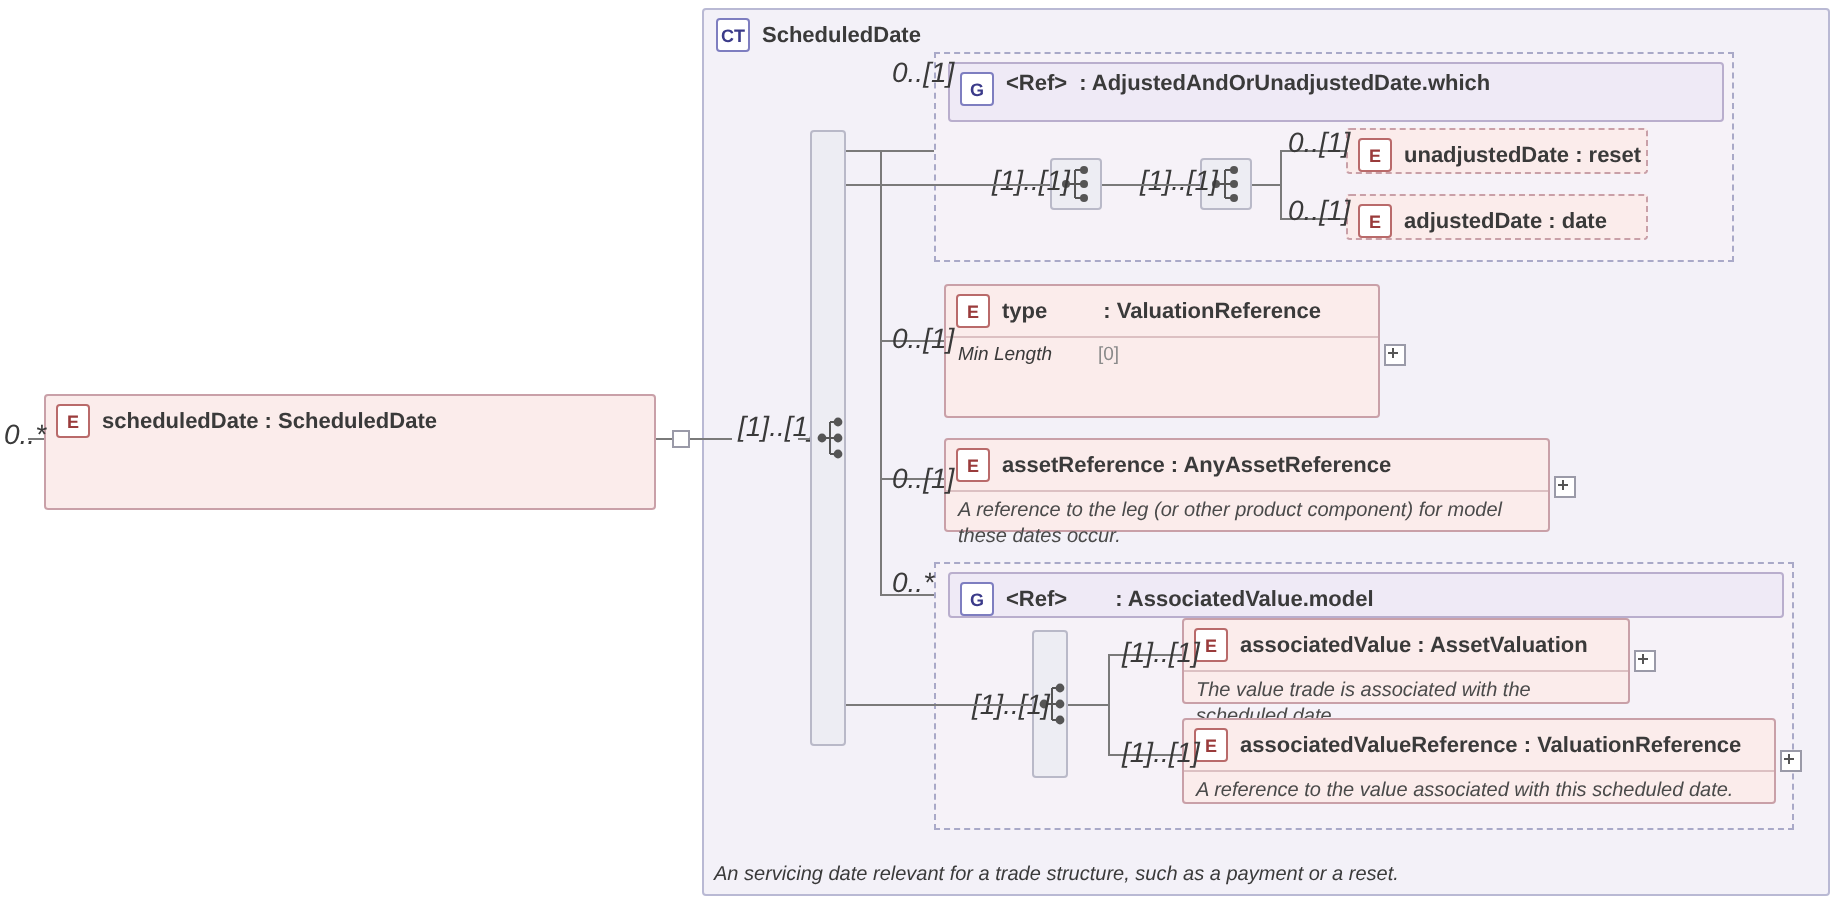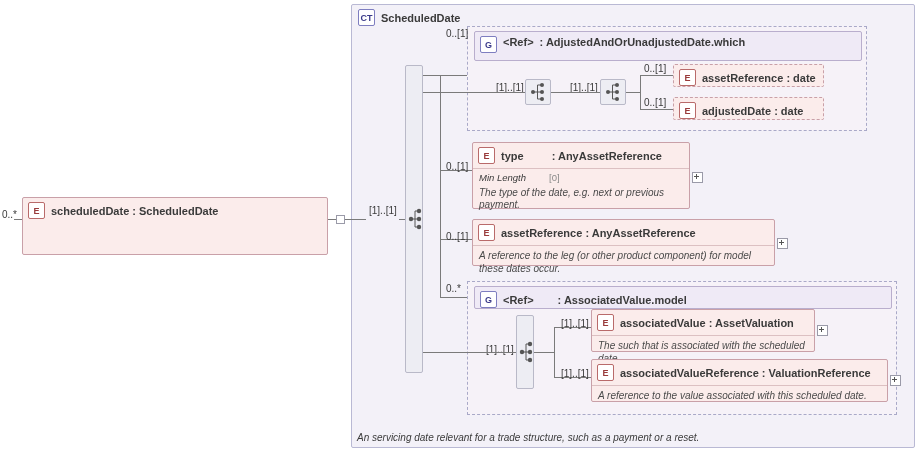--- a/index.html
+++ b/index.html
@@ -36,21 +36,21 @@
   .facet-v{color:#8a8a8a;}
 
   
   .seqbar{border:1px solid #b9b9c8;background:#ededf3;border-radius:2px;}
   
   .seqicon{border:1px solid #b9b9c8;background:#ededf3;border-radius:2px;
            display:flex;align-items:center;justify-content:center;}
   .seqicon svg{display:block;}
 
   
-  .card{position:absolute;font-size:10px;color:#3a3a3a;white-space:nowrap;}
+  .card{position:absolute;font-size:14px;font-style:italic;color:#3a3a3a;white-space:nowrap;}
 
   
   .plus{position:absolute;width:9px;height:9px;border:1px solid #9a9aa8;background:#fff;}
   .plus:before{content:"";position:absolute;left:1px;top:3px;width:5px;height:1px;background:#555;}
   .plus:after{content:"";position:absolute;left:3px;top:1px;width:1px;height:5px;background:#555;}
 
   
   .ln{position:absolute;background:#7a7a7a;}
   .lnh{height:1px;}
   .lnv{width:1px;}
@@ -137,47 +137,46 @@
   <div class="ln lnh" style="left:423px;top:92px;width:102px;"></div>
   <div class="ln lnh" style="left:551px;top:92px;width:49px;"></div>
   <div class="ln lnh" style="left:626px;top:92px;width:14px;"></div>
   <div class="ln lnv" style="left:640px;top:75px;height:34px;"></div>
   <div class="ln lnh" style="left:640px;top:75px;width:33px;"></div>
   <div class="ln lnh" style="left:640px;top:109px;width:33px;"></div>
 
   <div class="abs node dashed" style="left:673px;top:64px;width:151px;height:23px;">
     <div class="title">
       <span class="badge">E</span>
-      <span class="name">assetReference : date</span>
+      <span class="name">unadjustedDate : reset</span>
     </div>
   </div>
   <div class="card" style="left:644px;top:63px;">0..[1]</div>
 
   <div class="abs node dashed" style="left:673px;top:97px;width:151px;height:23px;">
     <div class="title">
       <span class="badge">E</span>
       <span class="name">adjustedDate : date</span>
     </div>
   </div>
   <div class="card" style="left:644px;top:97px;">0..[1]</div>
 
   <div class="abs node" style="left:472px;top:142px;width:218px;height:67px;">
     <div class="title">
       <span class="badge">E</span>
       <span class="name">type</span>
-      <span class="name" style="margin-left:22px;">: AnyAssetReference</span>
+      <span class="name" style="margin-left:22px;">: ValuationReference</span>
     </div>
     <div style="border-top:1px solid #dcc0c2;"></div>
     <div class="facets">
       <div class="facet-row">
         <span class="facet-k">Min Length</span>
         <span class="facet-v">[0]</span>
       </div>
     </div>
-    <div class="desc" style="border-top:none;padding-top:2px;">The type of the date, e.g. next or previous payment.</div>
   </div>
   <div class="card" style="left:446px;top:161px;">0..[1]</div>
   <div class="plus" style="left:692px;top:172px;"></div>
 
   <div class="abs node" style="left:472px;top:219px;width:303px;height:47px;">
     <div class="title">
       <span class="badge">E</span>
       <span class="name">assetReference : AnyAssetReference</span>
     </div>
     <div class="desc">A reference to the leg (or other product component) for model these dates occur.</div>
@@ -211,21 +210,21 @@
   <div class="ln lnh" style="left:534px;top:352px;width:20px;"></div>
   <div class="ln lnv" style="left:554px;top:327px;height:50px;"></div>
   <div class="ln lnh" style="left:554px;top:327px;width:37px;"></div>
   <div class="ln lnh" style="left:554px;top:377px;width:37px;"></div>
 
   <div class="abs node" style="left:591px;top:309px;width:224px;height:43px;">
     <div class="title">
       <span class="badge">E</span>
       <span class="name">associatedValue : AssetValuation</span>
     </div>
-    <div class="desc">The such that is associated with the scheduled date.</div>
+    <div class="desc">The value trade is associated with the scheduled date.</div>
   </div>
   <div class="card" style="left:561px;top:318px;">[1]..[1]</div>
   <div class="plus" style="left:817px;top:325px;"></div>
 
   <div class="abs node" style="left:591px;top:359px;width:297px;height:43px;">
     <div class="title">
       <span class="badge">E</span>
       <span class="name">associatedValueReference : ValuationReference</span>
     </div>
     <div class="desc">A reference to the value associated with this scheduled date.</div>

